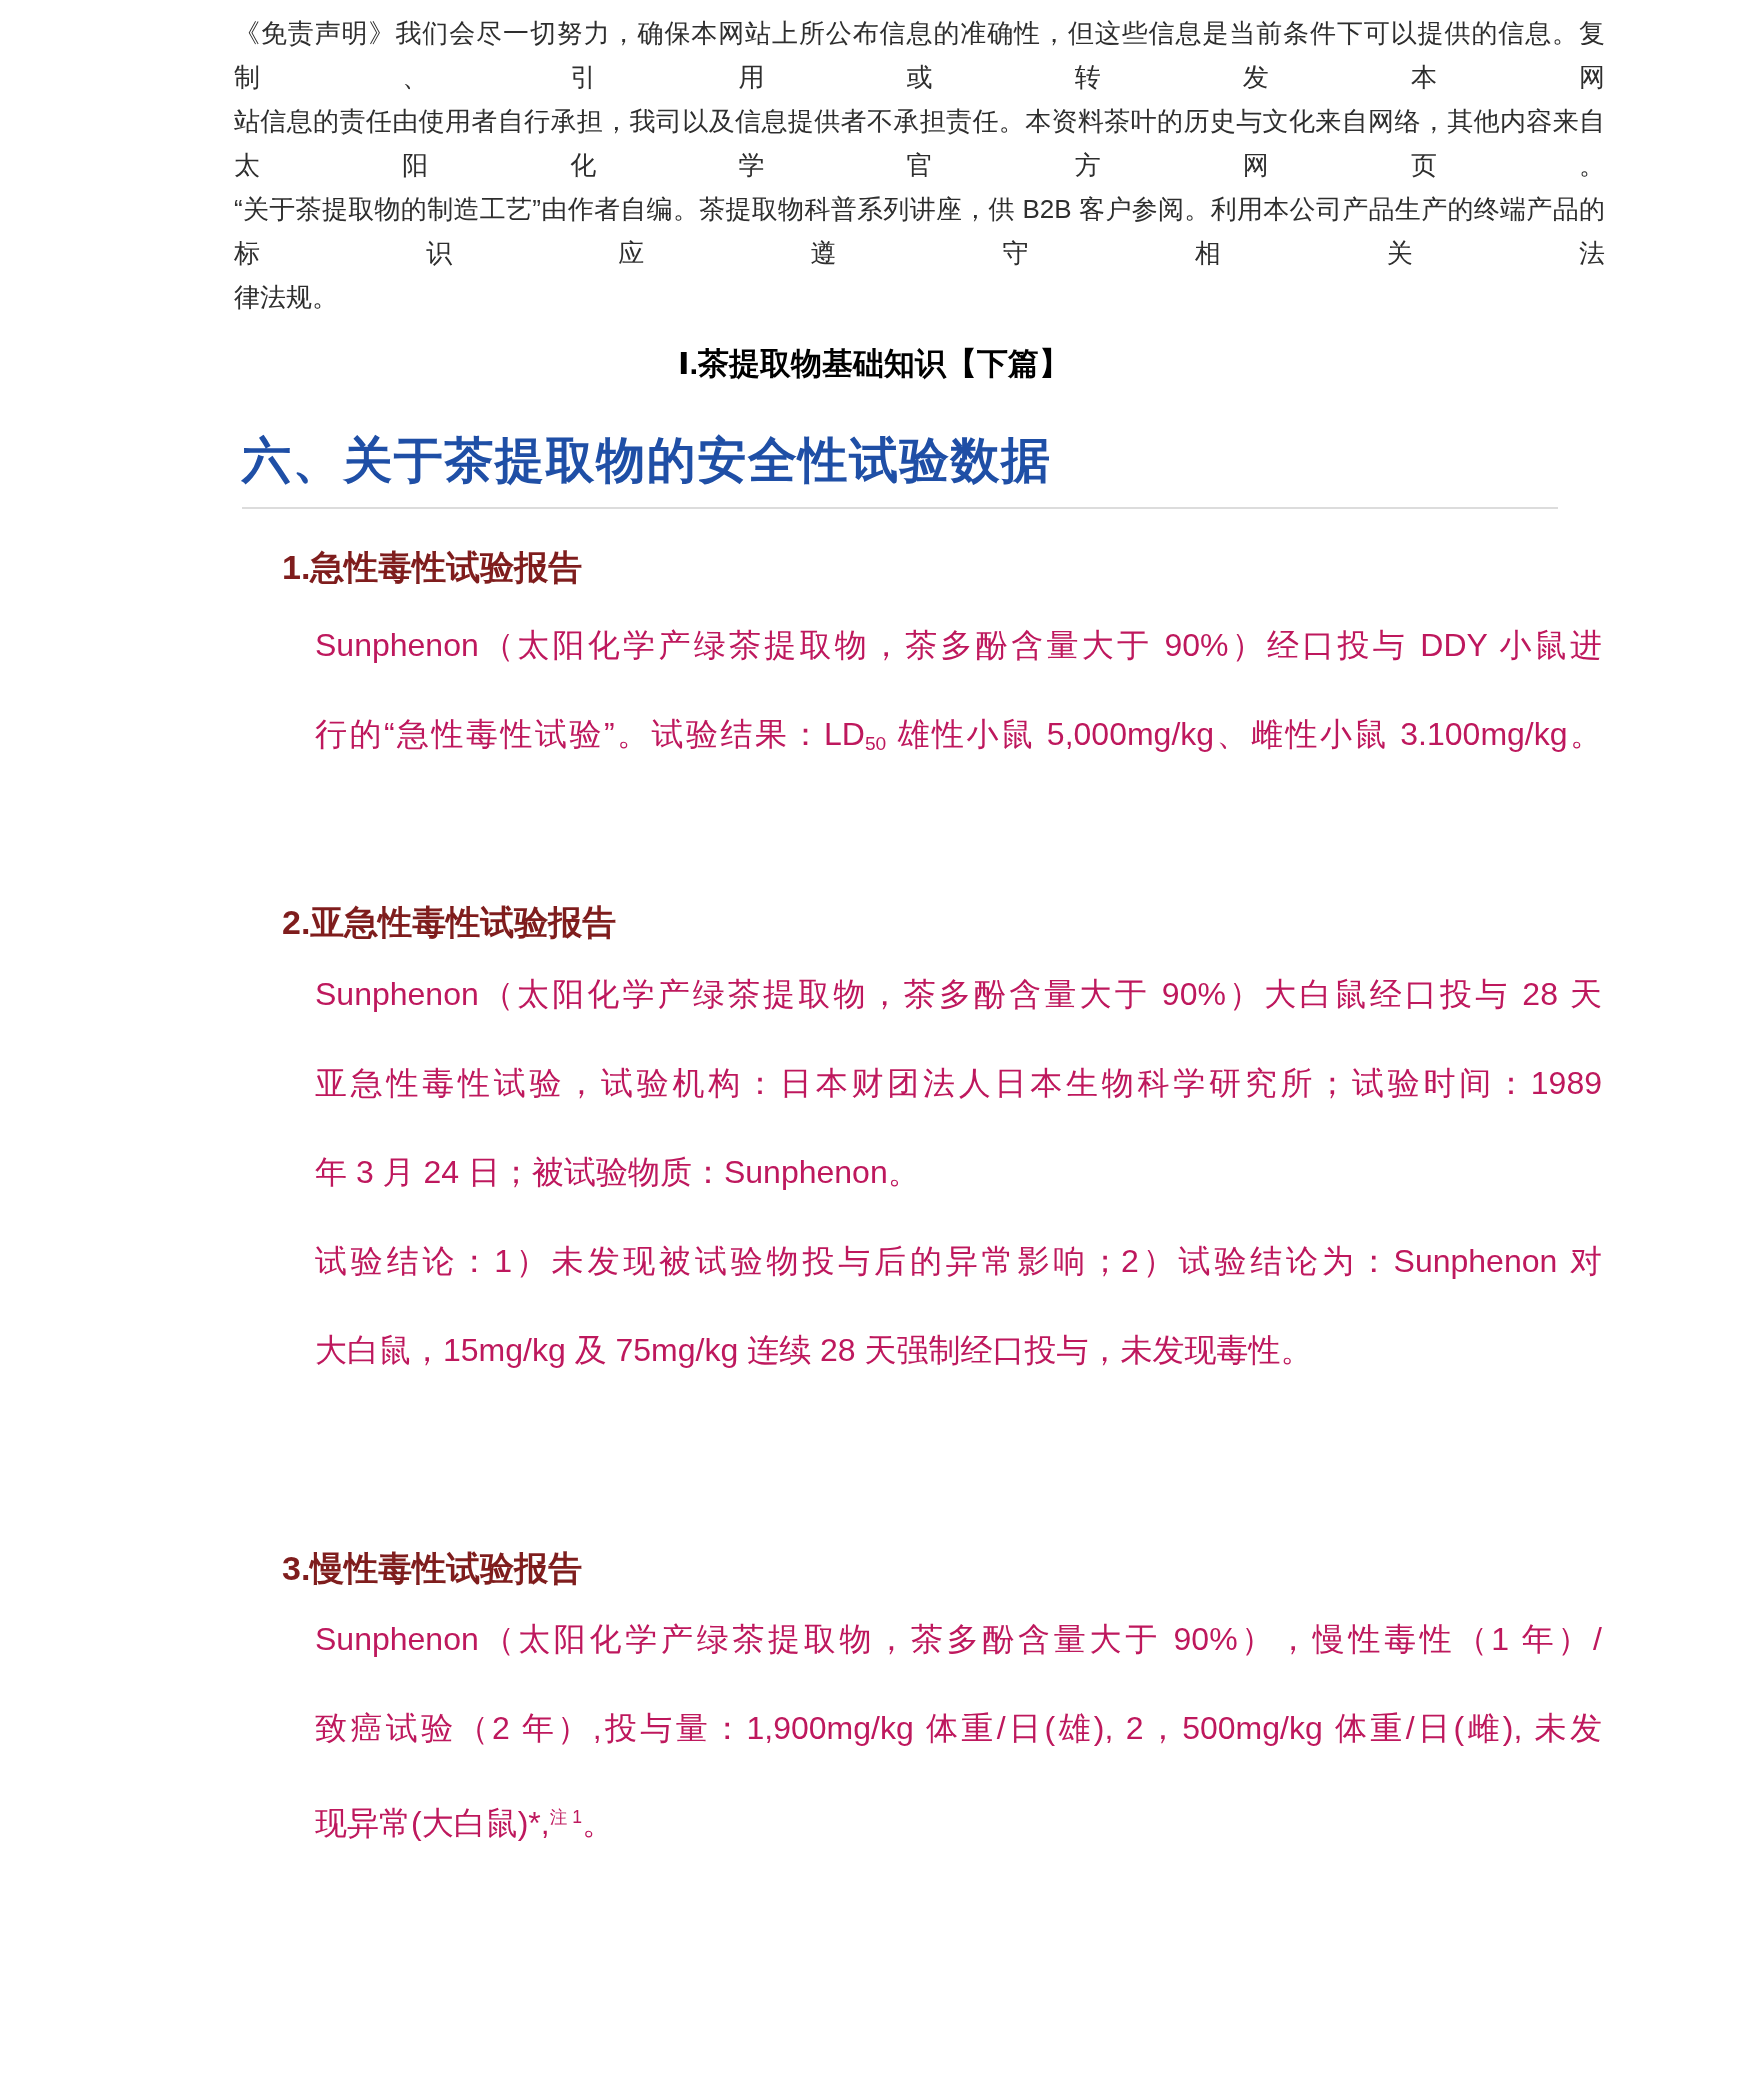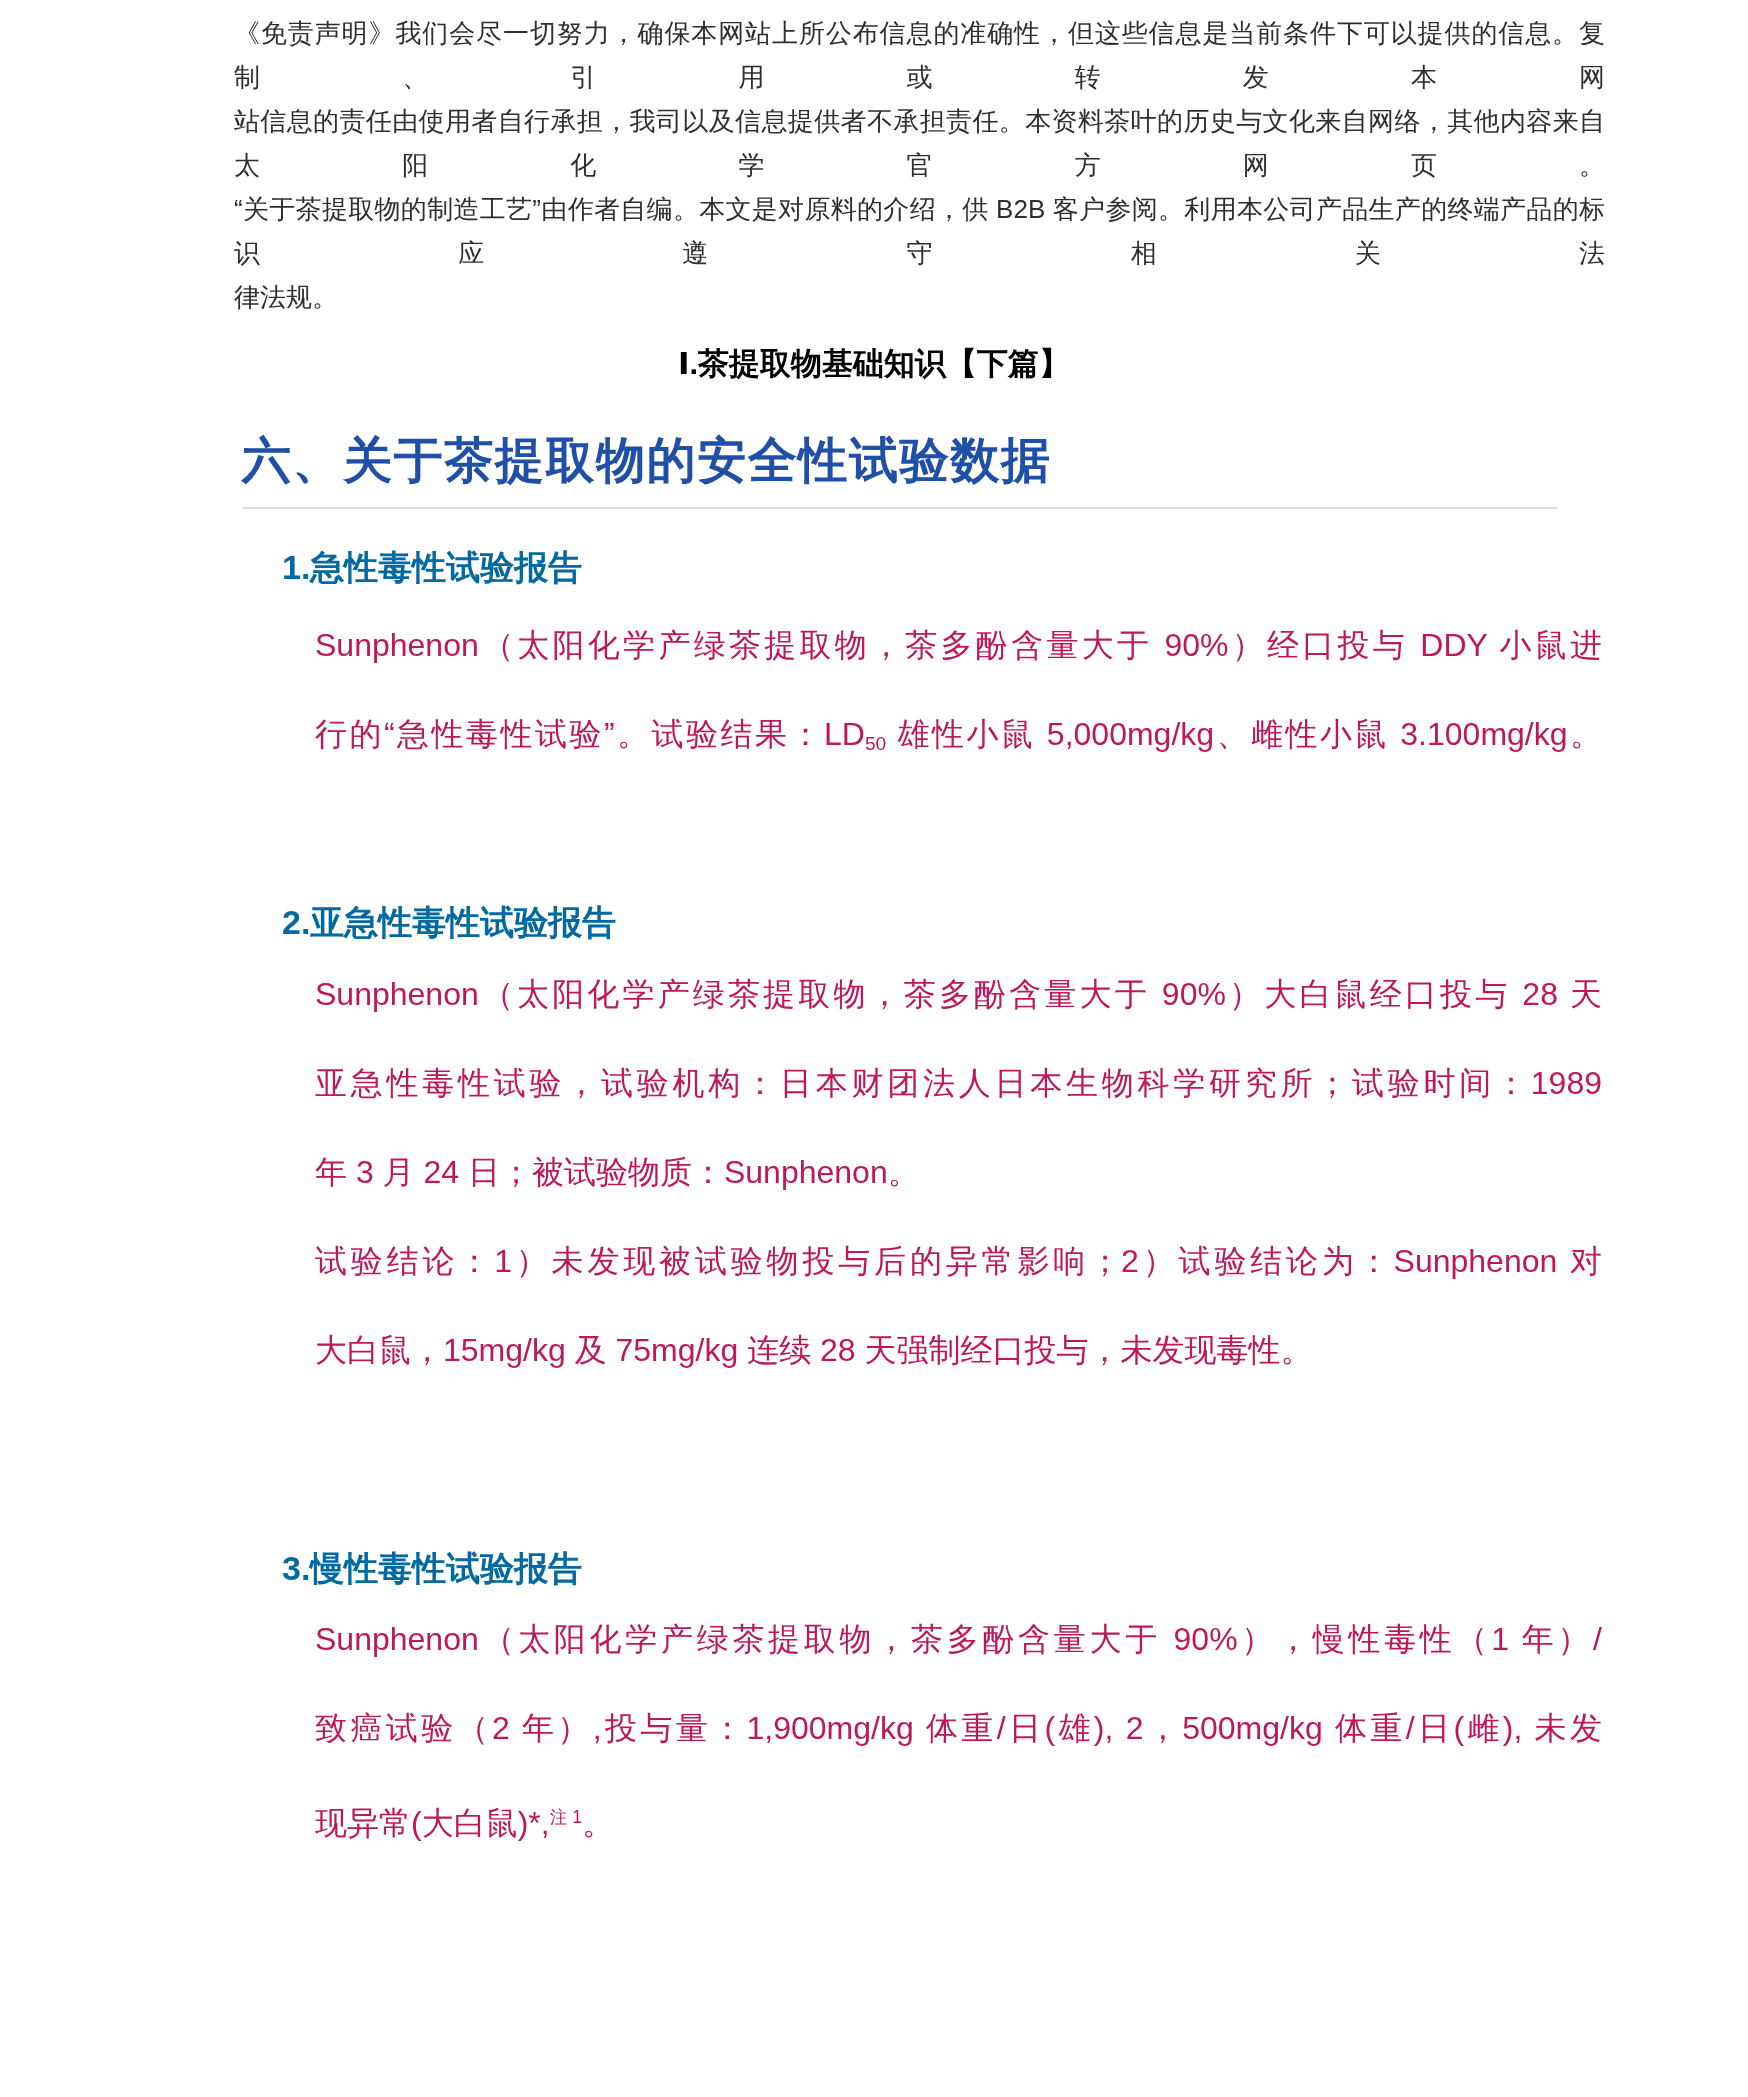--- a/index.html
+++ b/index.html
@@ -17,41 +17,41 @@
   .disclaimer { margin:11.3px 143px 0 234px; color:#2e2e2e; }
   .disclaimer .line { font-size:26px; line-height:44px; }
   
   .series { margin:0 161px 0 234px; text-align:right; font-size:31px; line-height:50px; color:#111; }
   
   .title { margin-top:13px; text-align:center; font-size:31px; font-weight:bold; line-height:63px; color:#000; }
   
   .chapter { margin:39px 0 0 242px; font-size:49px; font-weight:bold; line-height:52px; color:#1F4FA6; letter-spacing:1.6px; }
   .rule { margin:21px 190px 0 242px; border:0; border-top:2.4px solid #DCDCDC; height:0; }
   
-  .sec-heading { margin:37px 0 0 282px; font-size:34px; font-weight:bold; line-height:42px; color:#0369a1; }
+  .sec-heading { margin:37px 0 0 282px; font-size:34px; font-weight:bold; line-height:42px; color:#7f1d1d; }
   .sec-body { margin-left:315px; width:1287px; }
   .sec-body .line { font-size:32px; line-height:89px; color:#be185d; white-space:nowrap; }
   .sec-body .line.fill { white-space:normal; text-align:justify; text-align-last:justify; }
   .mt16 { margin-top:13px; }
   .mt8  { margin-top:6.5px; }
   .mt12 { margin-top:9.7px; }
   .sec2 { margin-top:113px; }
   .sec3 { margin-top:152px; }
   sub.ld { font-size:0.6em; vertical-align:-0.25em; }
   sup.note { font-size:0.55em; vertical-align:0.6em; }
 </style>
 </head>
 <body>
 
 <div class="page">
 
   <div class="disclaimer">
     <div class="line fill" style="white-space:normal;text-align:justify;text-align-last:justify;">《免责声明》我们会尽一切努力，确保本网站上所公布信息的准确性，但这些信息是当前条件下可以提供的信息。复制、引用或转发本网</div>
     <div class="line fill" style="white-space:normal;text-align:justify;text-align-last:justify;">站信息的责任由使用者自行承担，我司以及信息提供者不承担责任。本资料茶叶的历史与文化来自网络，其他内容来自太阳化学官方网页。</div>
-    <div class="line fill" style="white-space:normal;text-align:justify;text-align-last:justify;">“关于茶提取物的制造工艺”由作者自编。本文是对原料的介绍，供 B2B 客户参阅。利用本公司产品生产的终端产品的标识应遵守相关法</div>
+    <div class="line fill" style="white-space:normal;text-align:justify;text-align-last:justify;">“关于茶提取物的制造工艺”由作者自编。茶提取物科普系列讲座，供 B2B 客户参阅。利用本公司产品生产的终端产品的标识应遵守相关法</div>
     <div class="line">律法规。</div>
   </div>
 
 
   <div class="title">Ⅰ.茶提取物基础知识【下篇】</div>
 
   <div class="chapter">六、关于茶提取物的安全性试验数据</div>
   <hr class="rule">
 
   <div>

